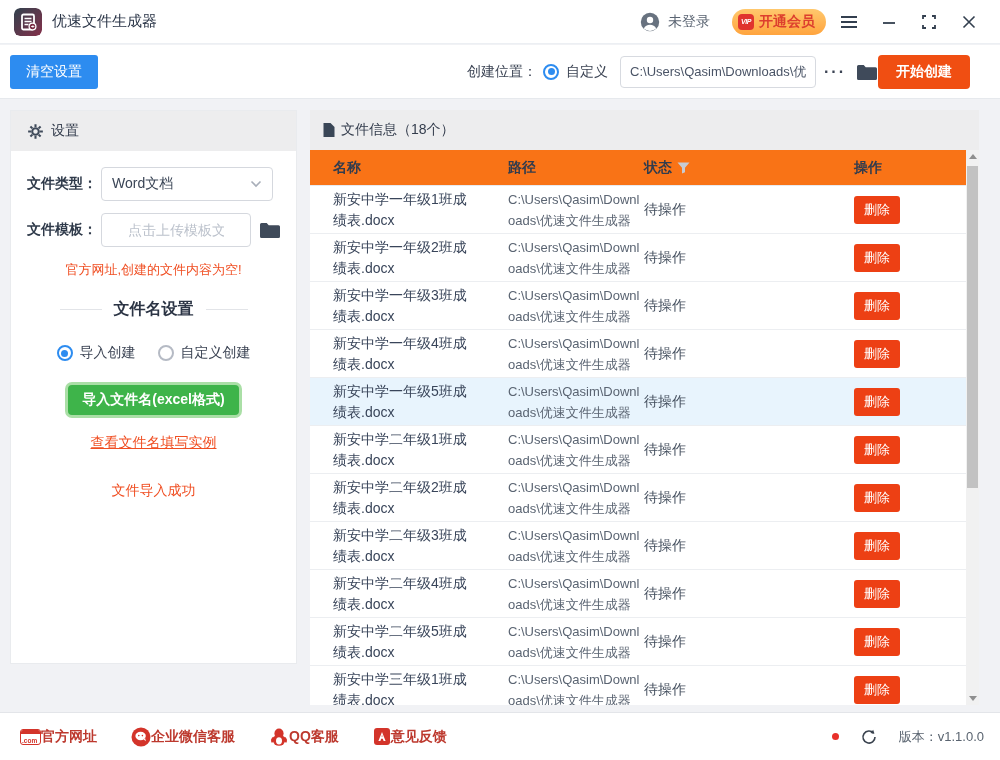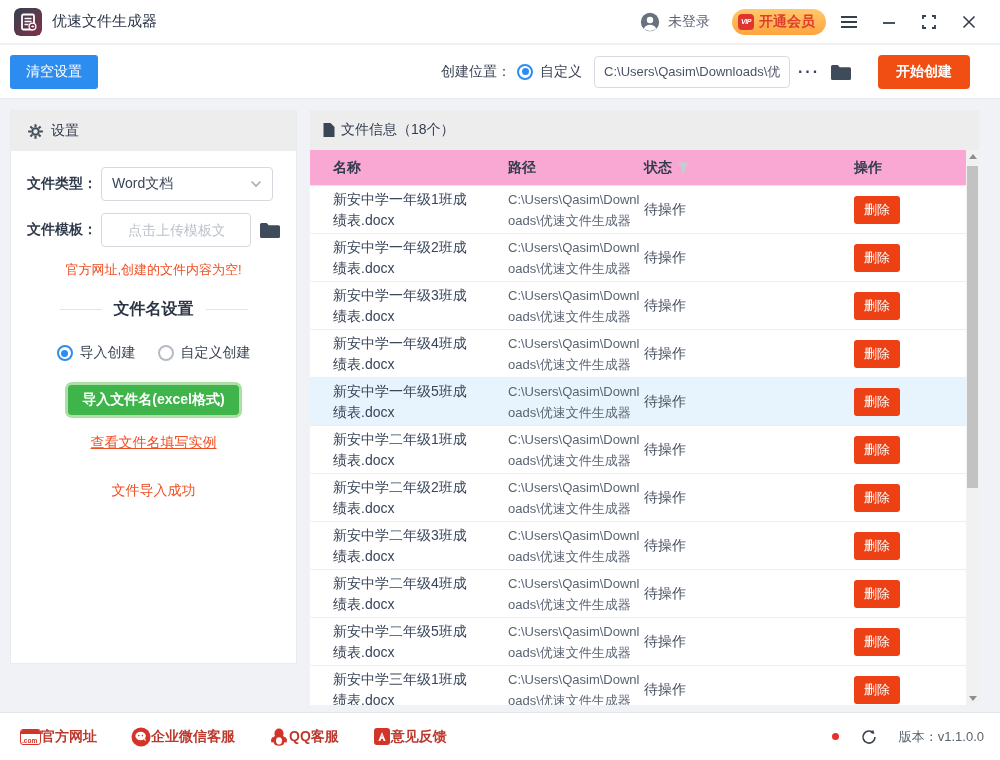--- a/index.html
+++ b/index.html
@@ -36,21 +36,21 @@
   .radio.sel::after { content:""; position:absolute; left:2.5px; top:2.5px; width:7px; height:7px;
                       border-radius:50%; background:#2d8cf0; }
   .radio.unsel { border:2px solid #b5bac4; }
   .radio-label { font-size:14px; color:#3c4454; margin-left:7px; }
   .path-input { width:196px; height:32px; margin-left:12px; border:1px solid #d7dae0; border-radius:4px;
                 padding:0 9px; font-size:13px; color:#4a5466; font-family:inherit; }
   .dots-btn { background:none; border:none; font-size:16px; font-weight:bold; color:#3c4454;
               letter-spacing:2px; margin-left:8px; cursor:pointer; }
   .icon-btn { background:none; border:none; cursor:pointer; display:flex; align-items:center; }
   .btn-orange { background:#f04e12; color:#fff; border:none; border-radius:4px; font-size:14px;
-                font-weight:bold; padding:8px 18px; margin-left:26px; cursor:pointer; }
+                font-weight:bold; padding:8px 18px; cursor:pointer; }
 
   
   .main { position:absolute; top:99px; left:0; right:0; height:613px; background:#f1f2f5; }
 
   
   .settings-card { position:absolute; left:10px; top:11px; width:287px; height:554px; background:#fff;
                    border:1px solid #e9ebee; }
   .card-head { height:40px; background:#ededee; display:flex; align-items:center; padding:0 16px;
                font-size:14px; color:#333c4c; gap:7px; }
   .form-row { display:flex; align-items:center; margin:16px 0 0 16px; }
@@ -72,21 +72,21 @@
   .btn-green { display:block; margin:20px auto 0; background:#3eb44a; border:3px solid #aadfa6;
                border-radius:7px; color:#fff; font-size:14px; font-weight:bold; padding:6px 14px; cursor:pointer; }
   .example-link { display:block; margin-top:16px; text-align:center; font-size:14px; color:#f04e22;
                   text-decoration:underline; cursor:pointer; }
   .import-status { margin-top:30px; text-align:center; font-size:14px; color:#f04e22; }
 
   
   .files-card { position:absolute; left:310px; top:11px; width:669px; height:595px; background:#fff; overflow:hidden; }
   .files-head { height:40px; background:#ededee; display:flex; align-items:center; padding:0 12px;
                 font-size:14px; color:#333c4c; gap:5px; }
-  .thead { display:flex; align-items:center; height:36px; background:#f9a8d4; border-bottom:1px solid #e8eaee;
+  .thead { display:flex; align-items:center; height:36px; background:#f97316; border-bottom:1px solid #e8eaee;
            padding-left:23px; font-size:14px; font-weight:bold; color:#323c4d; }
   .th-name { width:140px; margin-right:35px; }
   .th-path { width:136px; }
   .th-status { width:170px; display:flex; align-items:center; gap:5px; }
   .tbody { height:519px; overflow:hidden; }
   .trow { display:flex; align-items:center; min-height:48px; border-bottom:1px solid #eceef1;
           padding-left:23px; background:#fff; cursor:default; }
   .trow.hl { background:#e8f4fd; }
   .td { line-height:21px; }
   .td.name { width:140px; margin-right:35px; font-size:14px; color:#39455a; word-break:break-all; }

